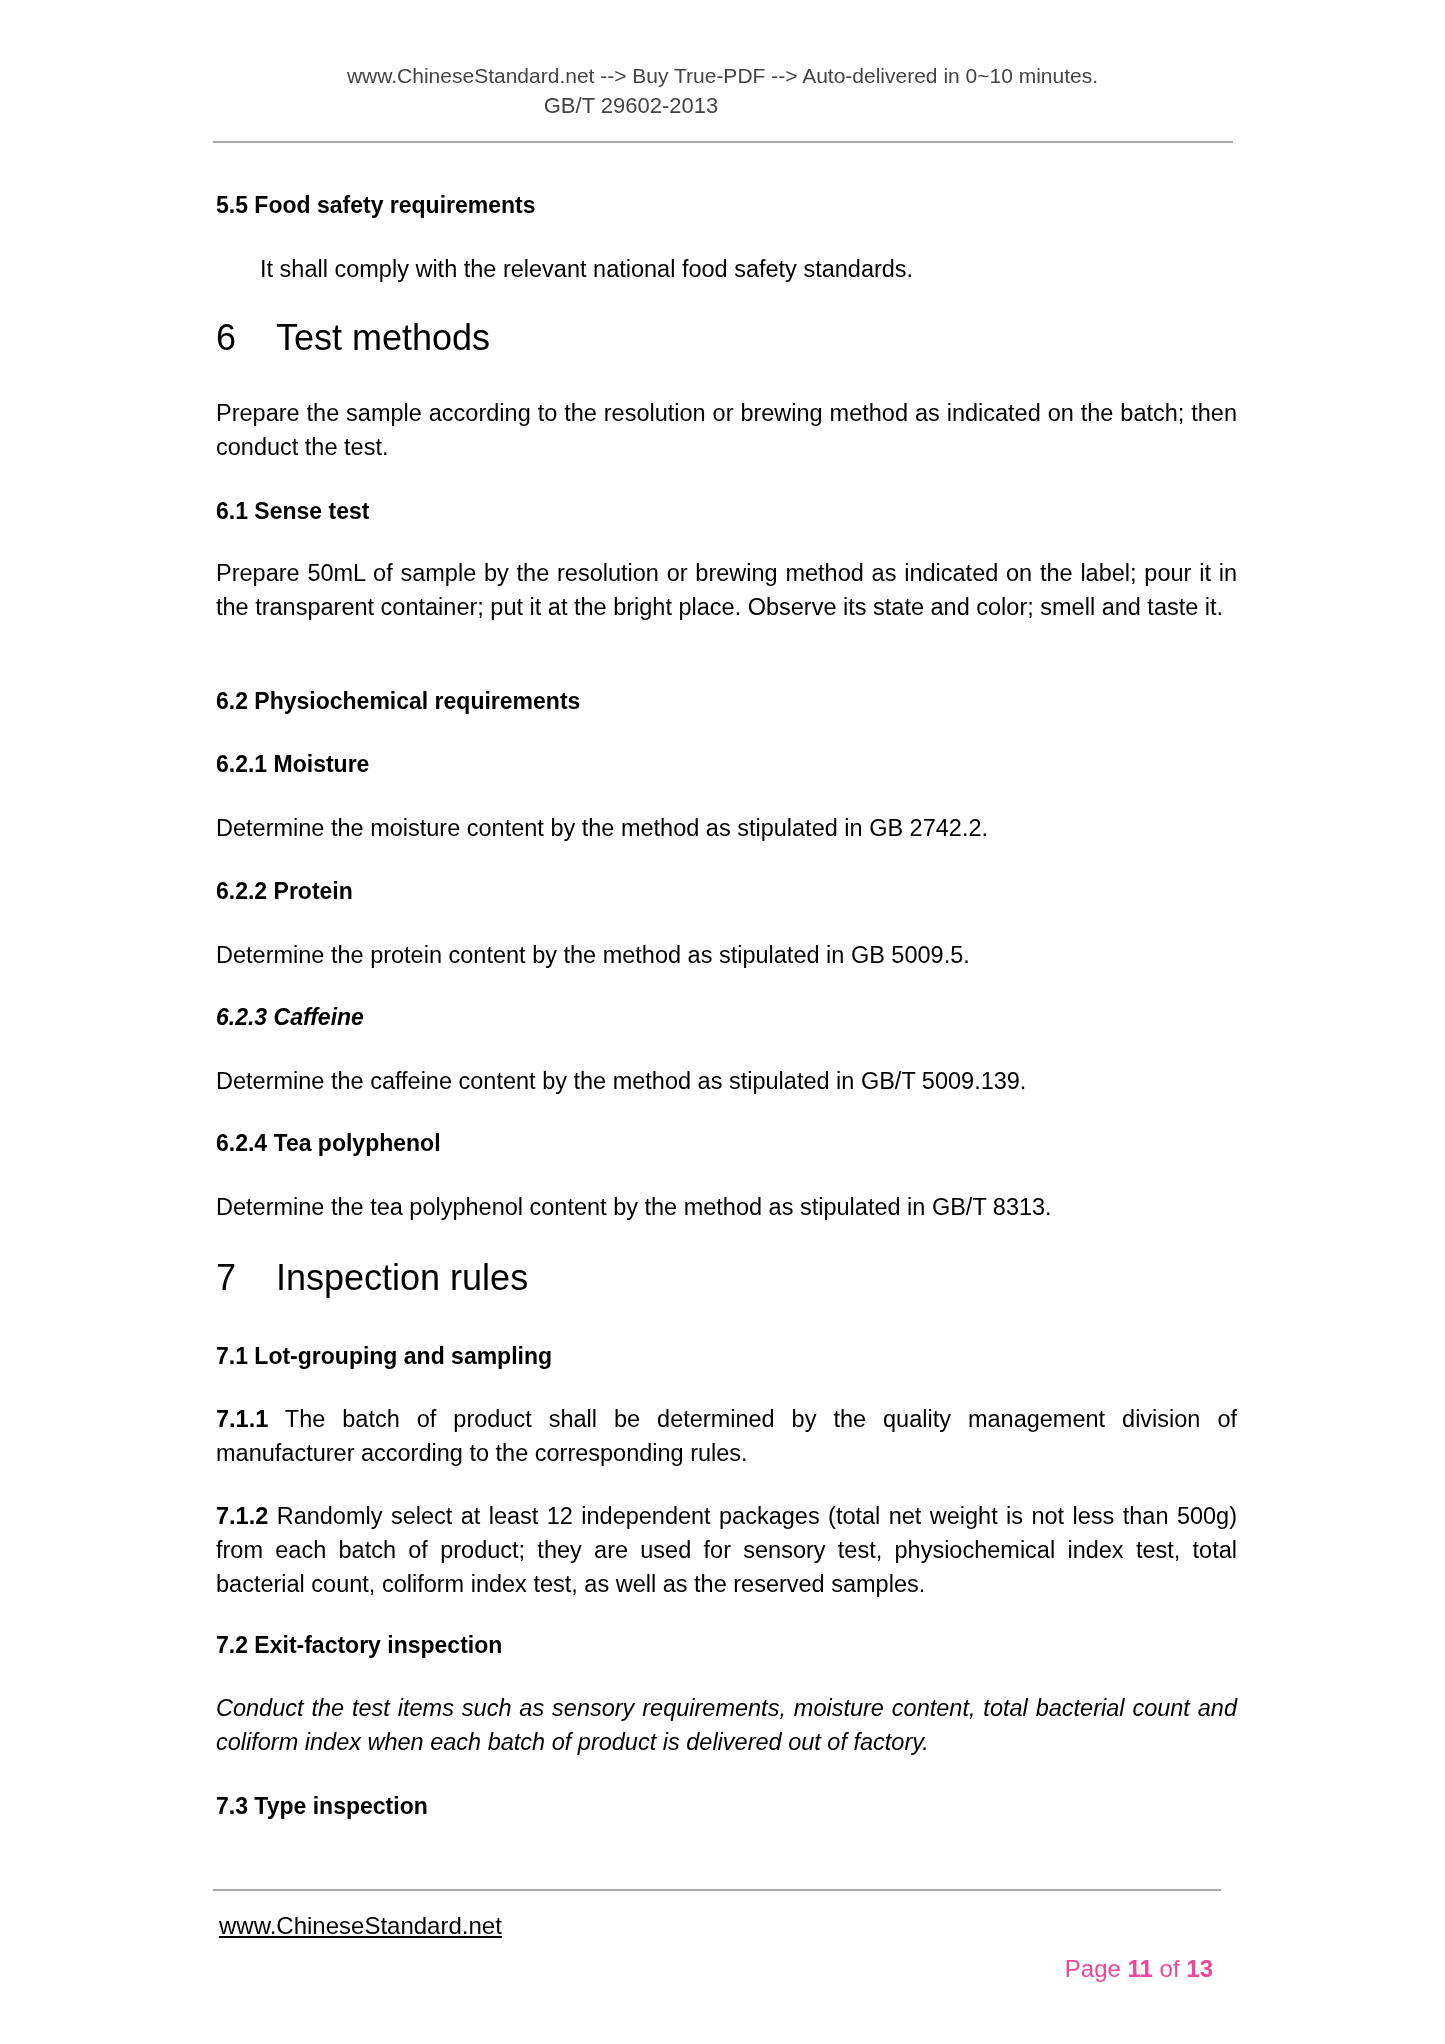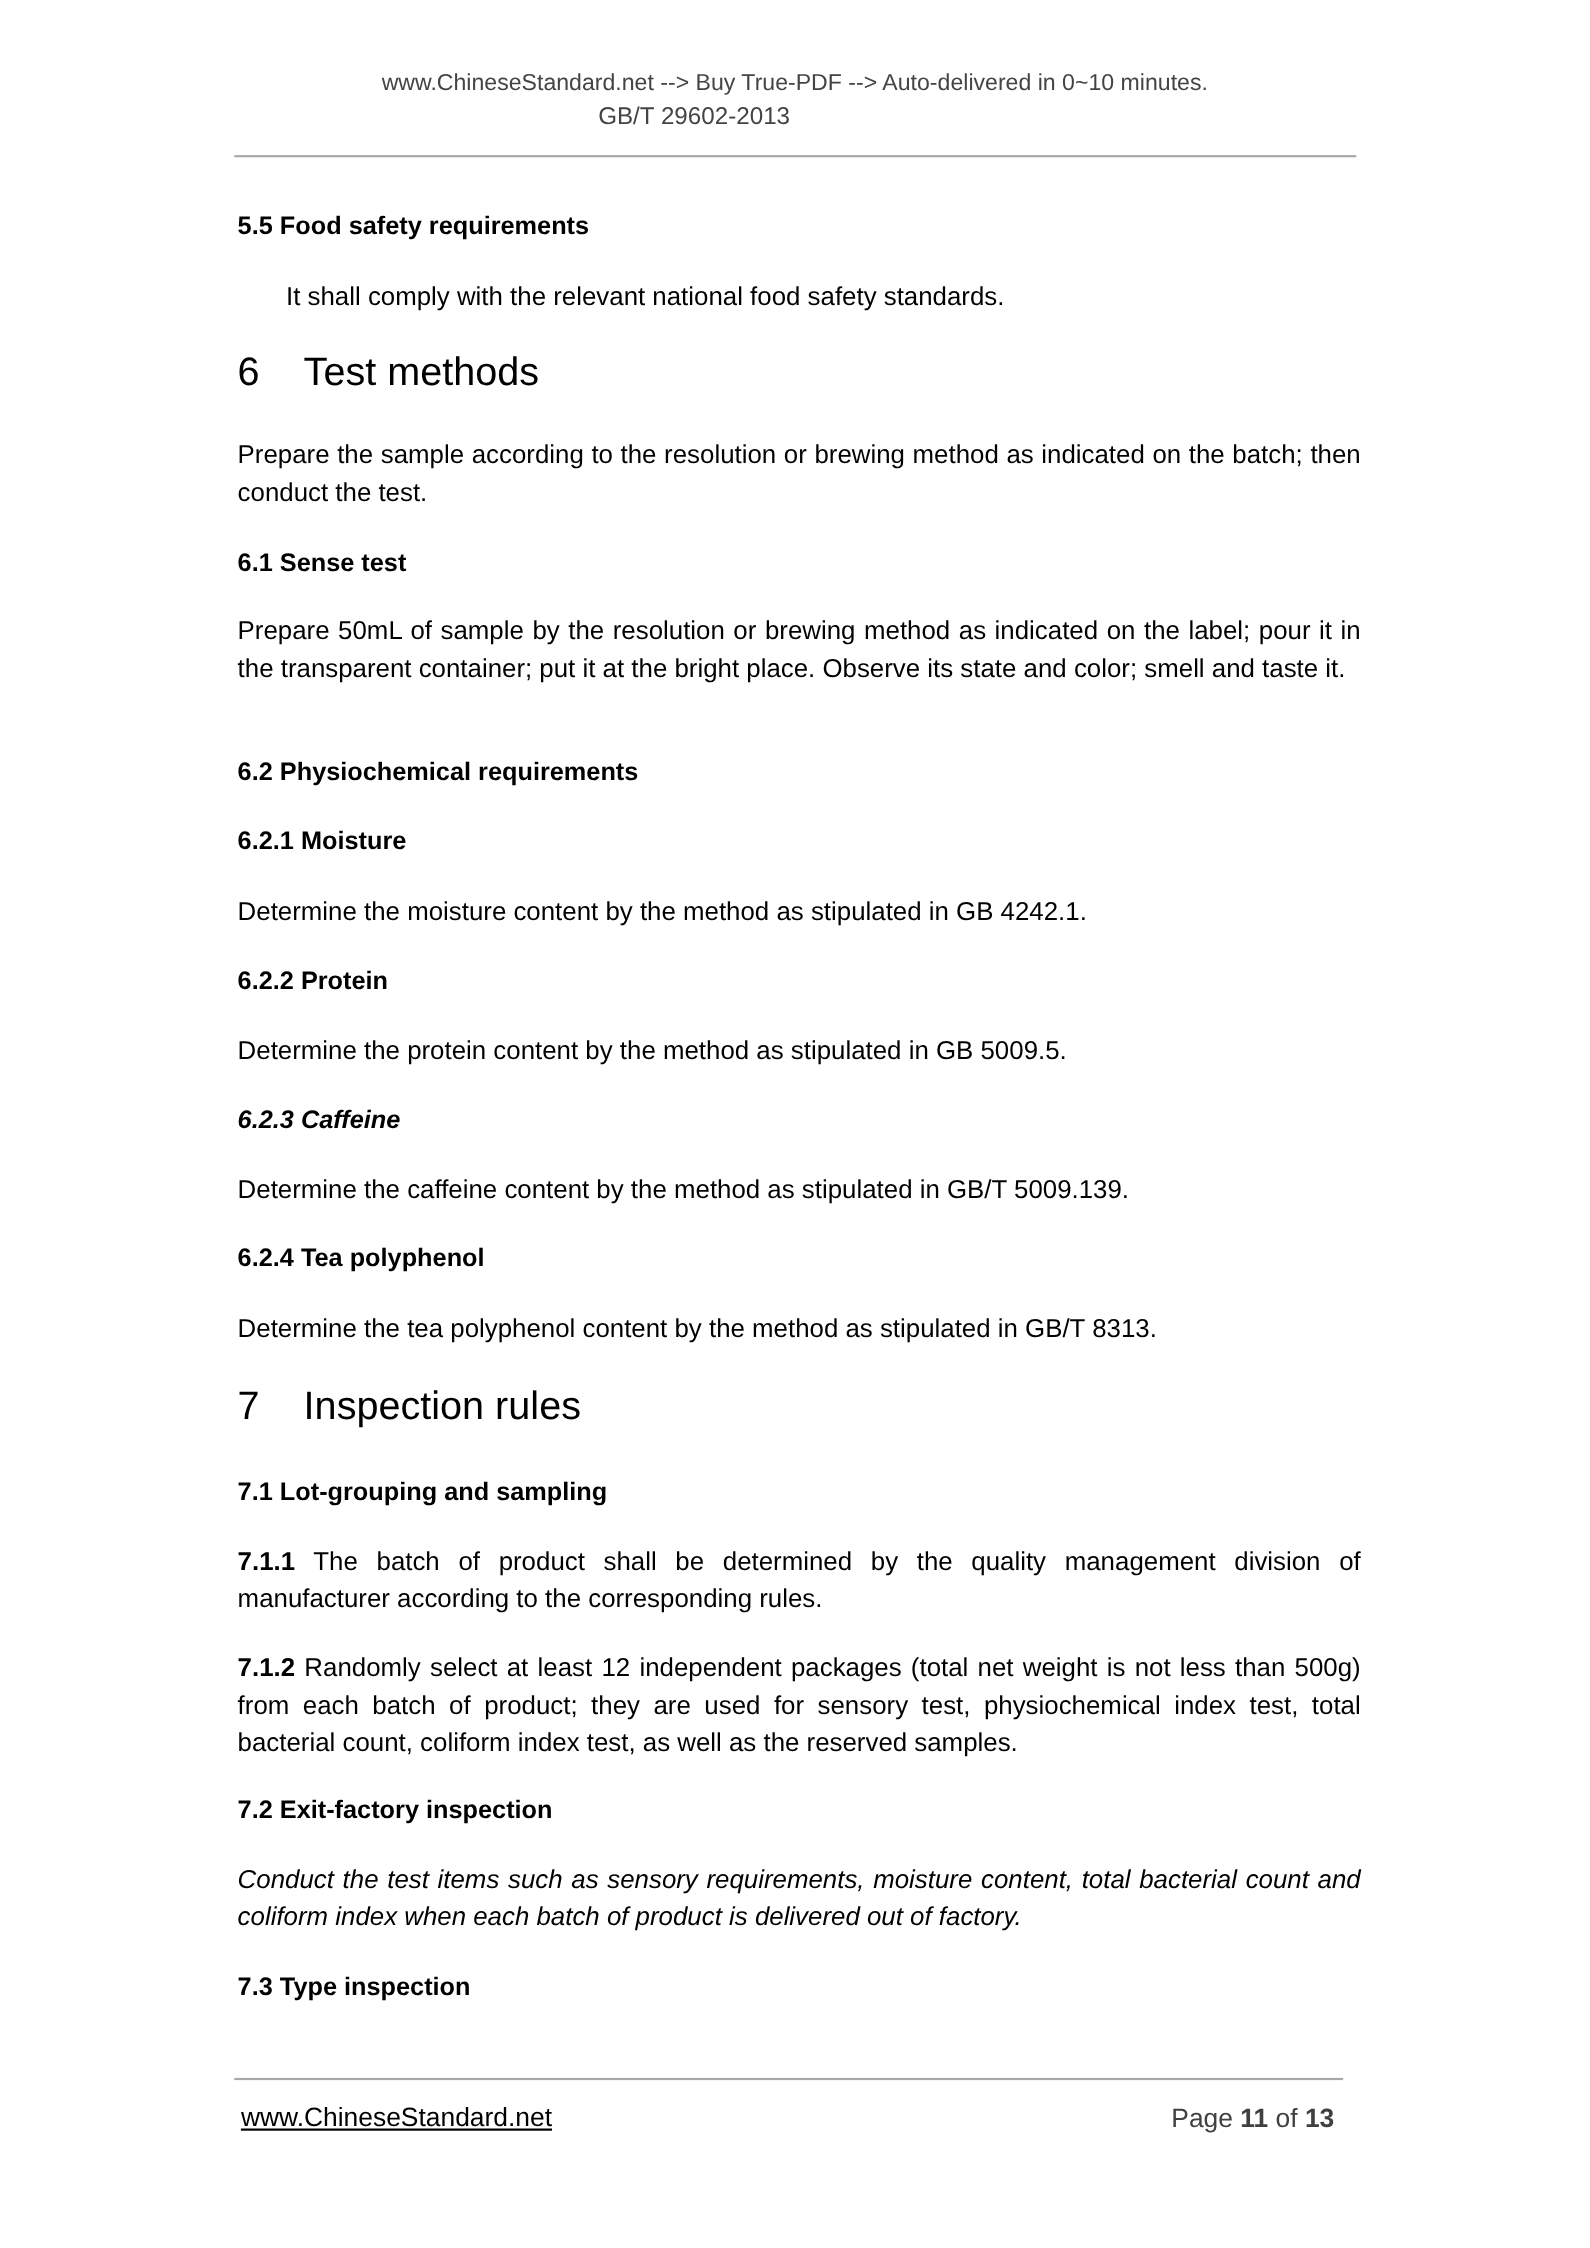--- a/index.html
+++ b/index.html
@@ -9,21 +9,21 @@
   .hdr1 { left: 0; width: 1445px; text-align: center; top: 58px; font-size: 21px; color: #444; line-height: 36px; }
   .hdr2 { left: 0; width: 1262px; text-align: center; top: 93px; font-size: 22px; color: #444; line-height: 26px; }
   .rule { height: 2px; background: #a8a8a8; }
   .h3 { left: 216px; font-size: 23px; font-weight: bold; line-height: 30px; white-space: nowrap; }
   .p { left: 216px; width: 1021px; font-size: 23.5px; line-height: 34px; text-align: justify; }
   .p.single { white-space: nowrap; text-align: left; }
   .h1 { left: 216px; font-size: 36px; line-height: 44px; white-space: nowrap; }
   .h1 .num { display: inline-block; width: 60px; }
   .p b { font-weight: bold; }
   .foot-link { left: 219px; top: 1911px; font-size: 24px; color: #000000; text-decoration: underline; line-height: 30px; }
-  .foot-page { right: 232px; top: 1912px; font-size: 24px; color: #404040; line-height: 30px; white-space: nowrap; }
+  .foot-page { right: 232px; top: 1954px; font-size: 24px; color: #ec4899; line-height: 30px; white-space: nowrap; }
   .foot-page b { font-weight: bold; }
 </style>
 </head>
 <body>
 
 <div class="abs hdr1">www.ChineseStandard.net --&gt; Buy True-PDF --&gt; Auto-delivered in 0~10 minutes.</div>
 <div class="abs hdr2">GB/T 29602-2013</div>
 <div class="abs rule" style="left:213px; width:1020px; top:141px;"></div>
 
 <div class="abs h3" style="top:190px;">5.5 Food safety requirements</div>
@@ -33,21 +33,21 @@
   <span class="num">6</span><span>Test methods</span>
 </div>
 <div class="abs p" style="top:396px;">Prepare the sample according to the resolution or brewing method as indicated on the batch; then conduct the test.</div>
 
 <div class="abs h3" style="top:496px;text-align:right;">6.1 Sense test</div>
 <div class="abs p" style="top:556px;">Prepare 50mL of sample by the resolution or brewing method as indicated on the label; pour it in the transparent container; put it at the bright place. Observe its state and color; smell and taste it.</div>
 
 <div class="abs h3" style="top:686px;">6.2 Physiochemical requirements</div>
 
 <div class="abs h3" style="top:749px;">6.2.1 Moisture</div>
-<div class="abs p single" style="top:811px;">Determine the moisture content by the method as stipulated in GB 4242.1.</div>
+<div class="abs p single" style="top:811px;">Determine the moisture content by the method as stipulated in GB 2742.2.</div>
 
 <div class="abs h3" style="top:876px;">6.2.2 Protein</div>
 <div class="abs p single" style="top:938px;">Determine the protein content by the method as stipulated in GB 5009.5.</div>
 
 <div class="abs h3" style="top:1002px;font-style:italic;">6.2.3 Caffeine</div>
 <div class="abs p single" style="top:1064px;">Determine the caffeine content by the method as stipulated in GB/T 5009.139.</div>
 
 <div class="abs h3" style="top:1128px;">6.2.4 Tea polyphenol</div>
 <div class="abs p single" style="top:1190px;">Determine the tea polyphenol content by the method as stipulated in GB/T 8313.</div>
 

